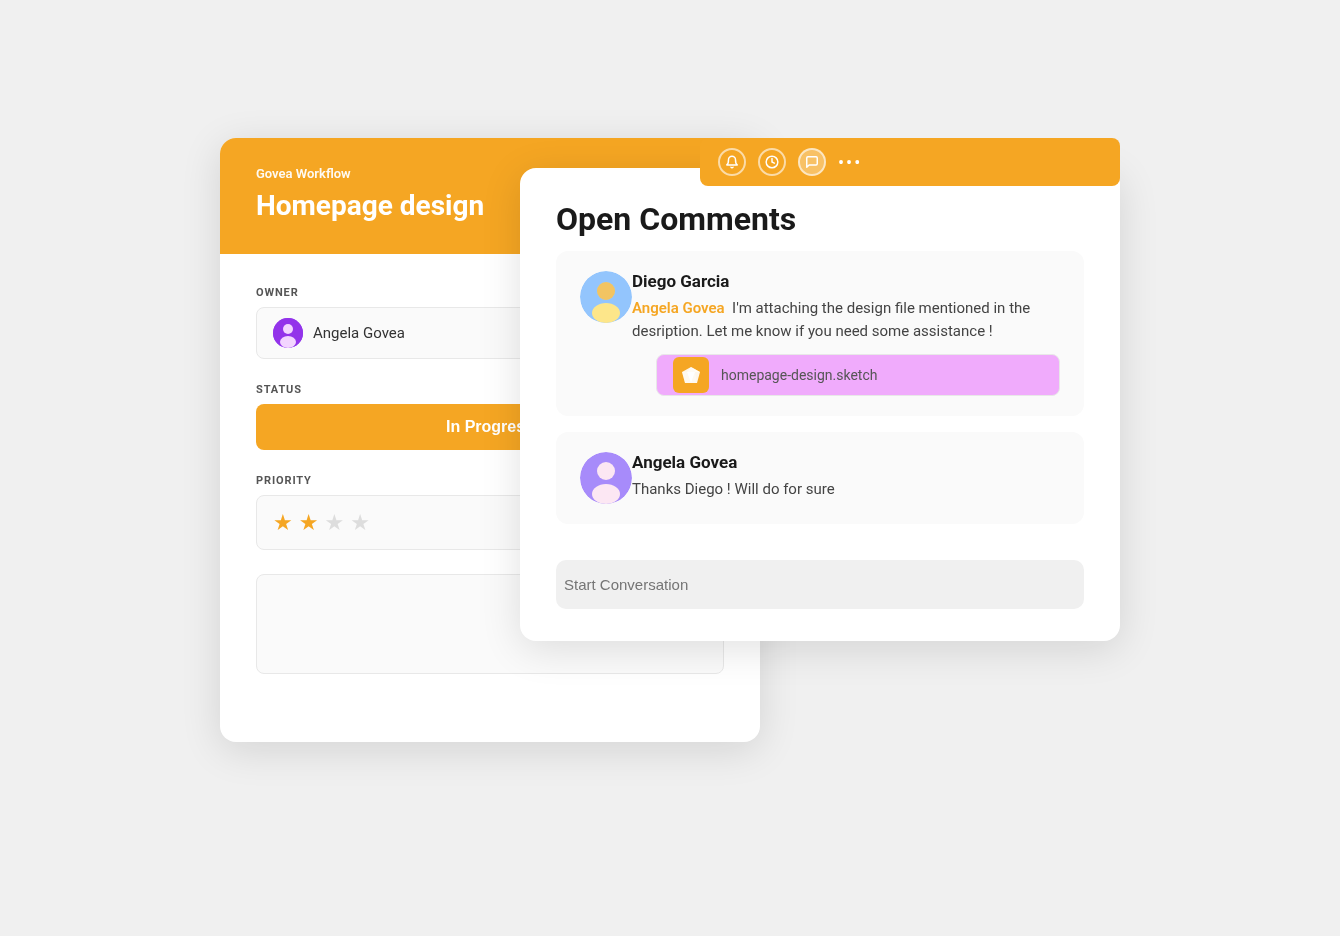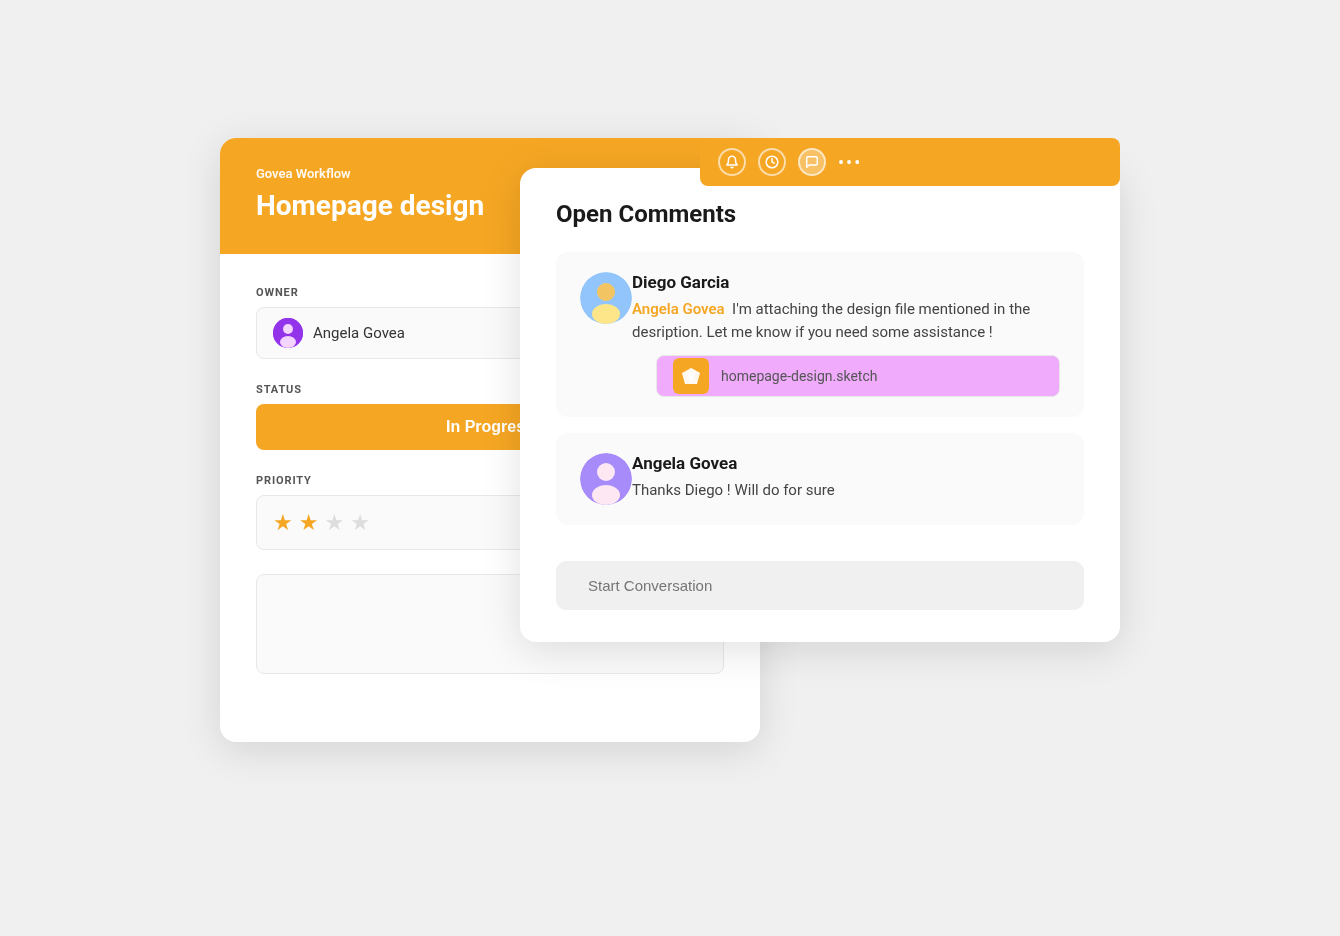--- a/index.html
+++ b/index.html
@@ -199,24 +199,24 @@
     }
 
     .icon-dots {
       color: white;
       font-size: 18px;
       cursor: pointer;
       letter-spacing: 2px;
     }
 
     .comments-title {
-      font-size: 24px;
+      font-size: 32px;
       font-weight: 700;
       color: #1a1a1a;
-      margin-bottom: 24px;
+      margin-bottom: 13px;
     }
 
     
     .comment-item {
       background: #fafafa;
       border-radius: 12px;
       padding: 20px 24px;
       margin-bottom: 16px;
     }
 
@@ -278,21 +278,21 @@
       font-size: 18px;
     }
 
     .attachment-name {
       font-size: 14px;
       color: #555;
     }
 
     .conversation-input {
       width: 100%;
-      padding: 16px 32px;
+      padding: 16px 8px;
       border: none;
       border-radius: 10px;
       background: #f0f0f0;
       font-size: 15px;
       color: #aaa;
       margin-top: 20px;
       outline: none;
     }
   </style>
 </head>

